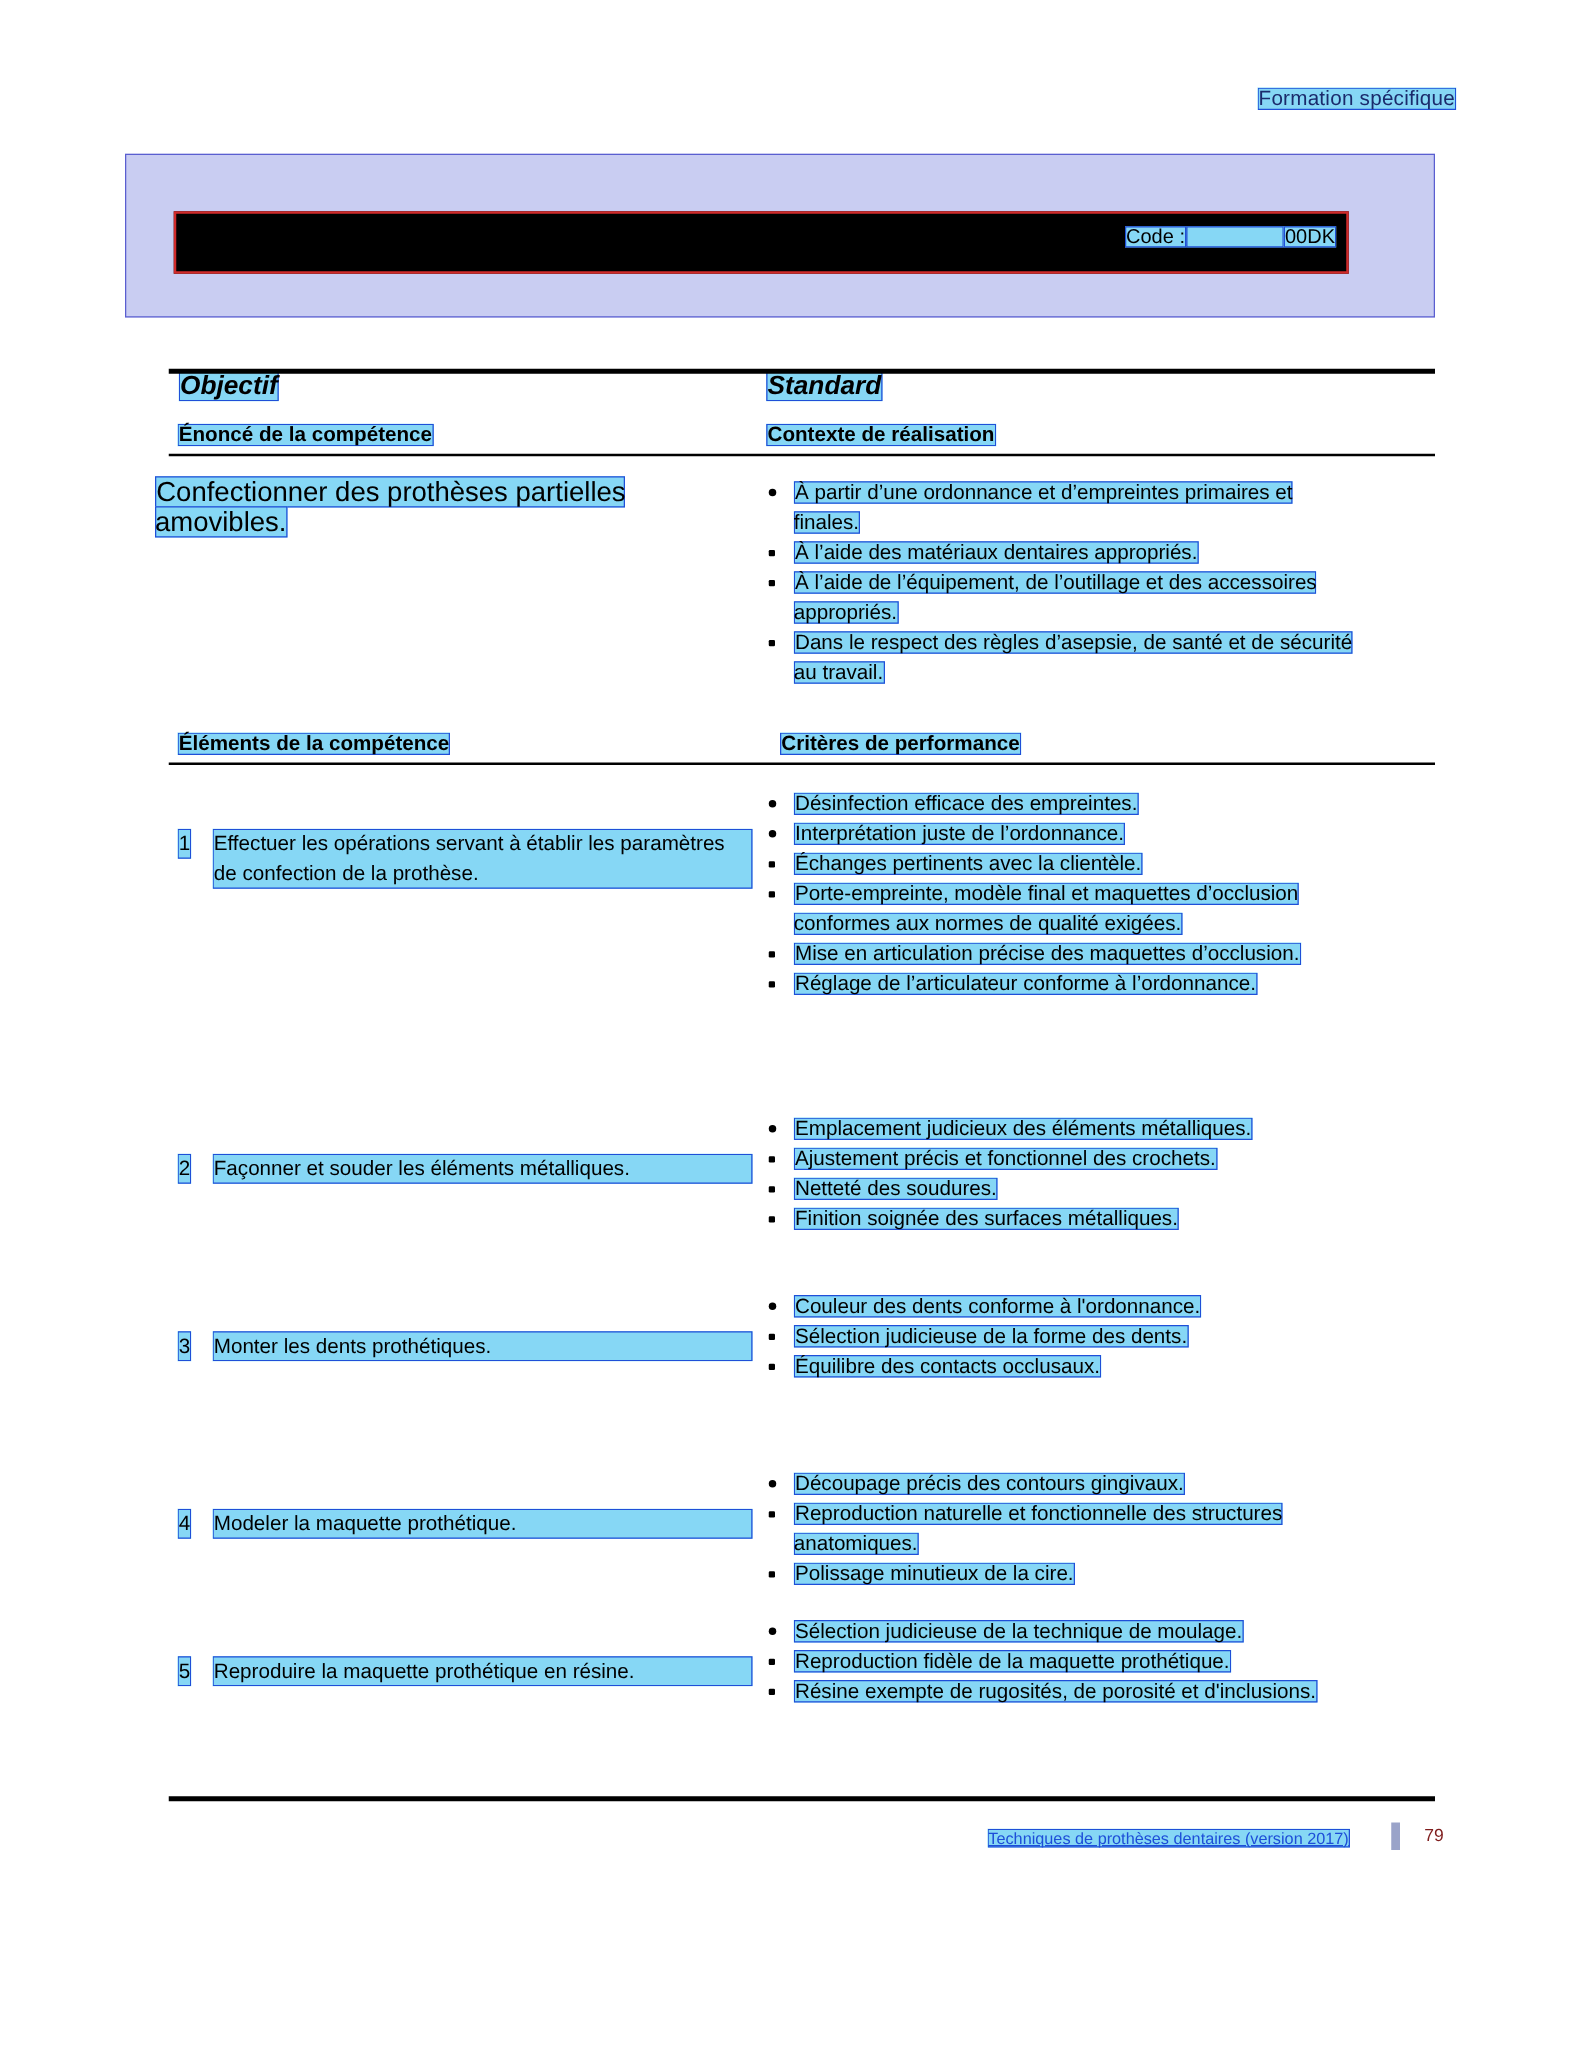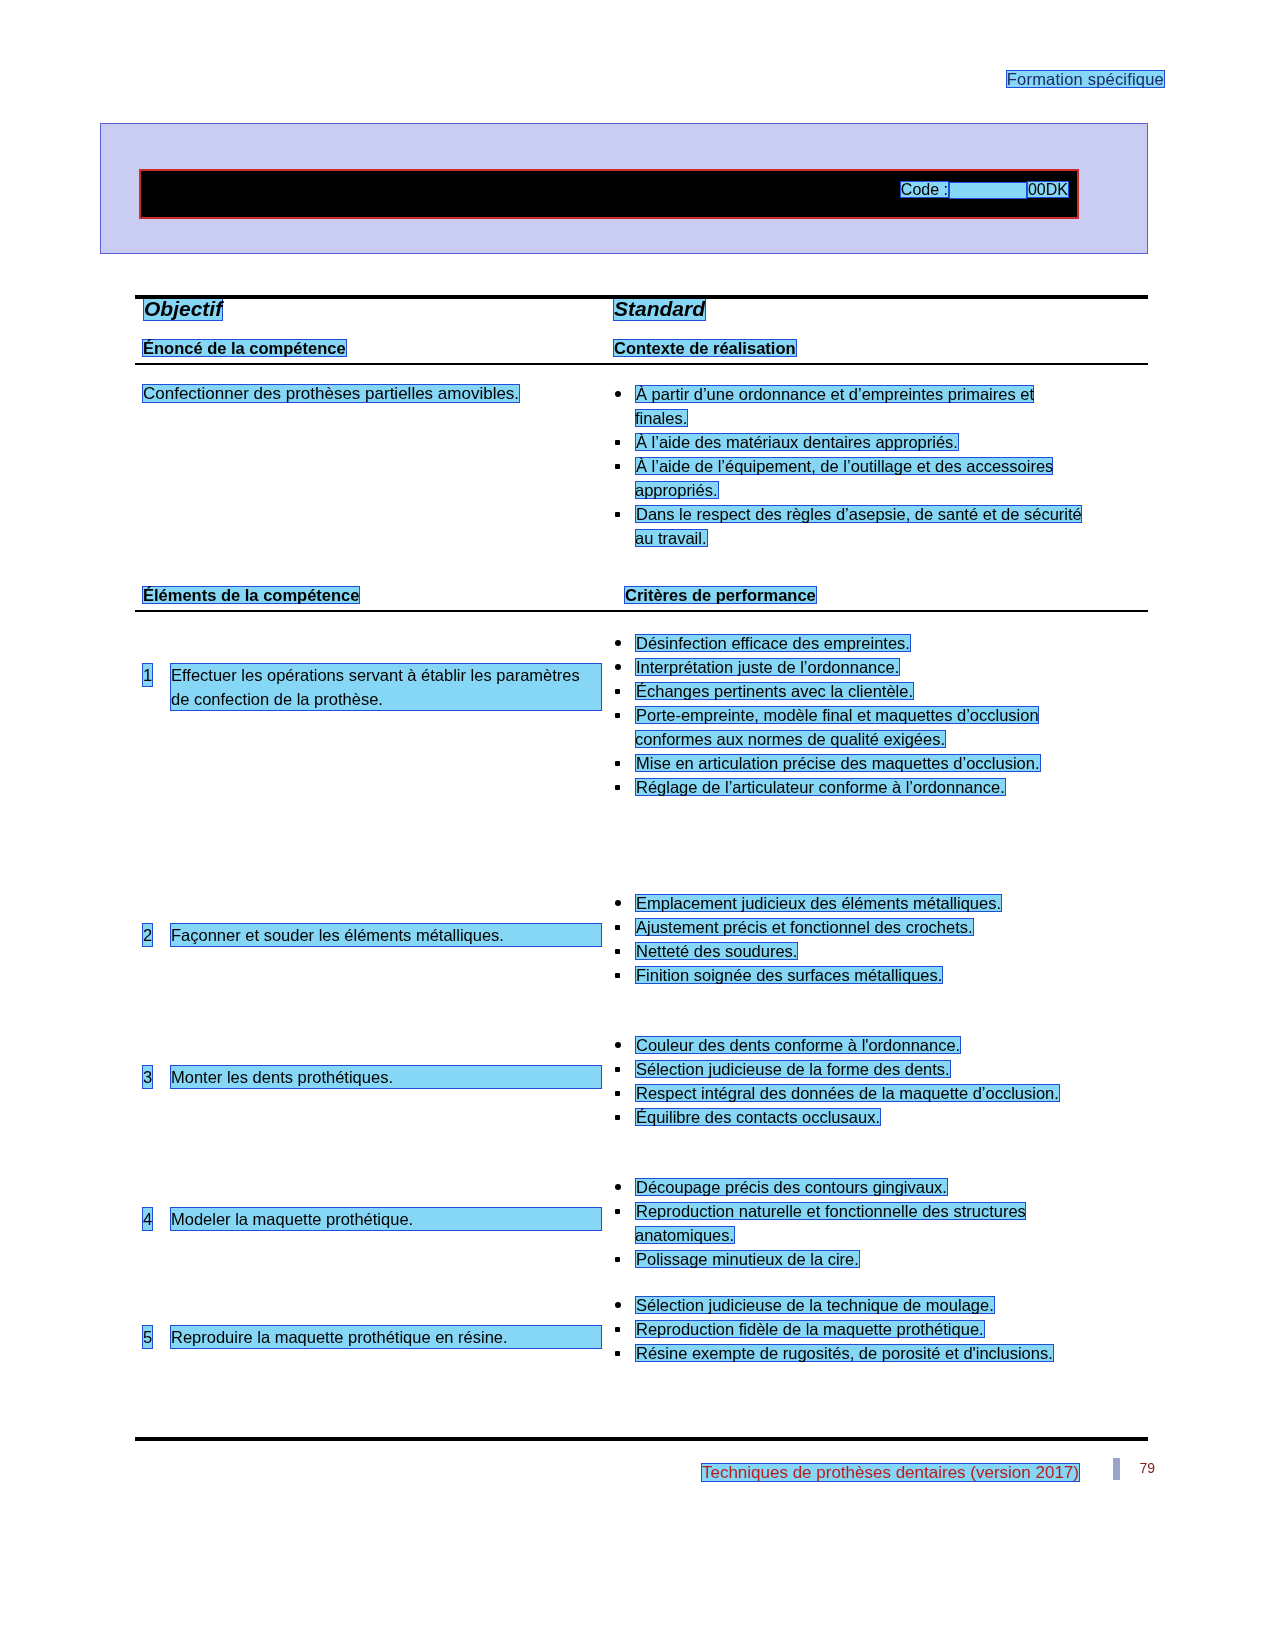--- a/index.html
+++ b/index.html
@@ -121,23 +121,23 @@
     position: absolute;
     left: 135px;
     width: 1013px;
     height: 2px;
     background: #000;
   }
 
   
   .col-left {
     position: absolute;
-    left: 142px;
+    left: 124px;
     width: 455px;
-    font-size: 17px;
+    font-size: 22px;
     line-height: 24px;
   }
   .col-right {
     position: absolute;
     left: 613px;
     width: 470px;
     font-size: 16.5px;
     line-height: 24px;
   }
 
@@ -188,22 +188,23 @@
     left: 135px;
     top: 1437px;
     width: 1013px;
     height: 4px;
     background: #000;
   }
   .footer-text {
     position: absolute;
     right: 195px;
     top: 1463px;
-    font-size: 17px;
-    color: #b91c1c;
+    font-size: 13px;
+    color: #1d4ed8;
+    text-decoration: underline;
   }
   .footer-page {
     position: absolute;
     right: 120px;
     top: 1460px;
     font-size: 14px;
     color: #7f1d1d;
   }
   .footer-bar {
     position: absolute;
@@ -294,21 +295,20 @@
   </div>
 
   <div class="elem-row" style="top:1033px;">
     <span class="elem-num sel">3</span>
     <span class="elem-text sel">Monter les dents prothétiques.</span>
   </div>
   <div class="col-right" style="top:1033px;">
     <ul class="bullets">
       <li><span class="dot"></span><span class="sel">Couleur des dents conforme à l'ordonnance.</span></li>
       <li class="small"><span class="dot"></span><span class="sel">Sélection judicieuse de la forme des dents.</span></li>
-      <li class="small"><span class="dot"></span><span class="sel">Respect intégral des données de la maquette d’occlusion.</span></li>
       <li class="small"><span class="dot"></span><span class="sel">Équilibre des contacts occlusaux.</span></li>
     </ul>
   </div>
 
   <div class="elem-row" style="top:1175px;">
     <span class="elem-num sel">4</span>
     <span class="elem-text sel">Modeler la maquette prothétique.</span>
   </div>
   <div class="col-right" style="top:1175px;">
     <ul class="bullets">

